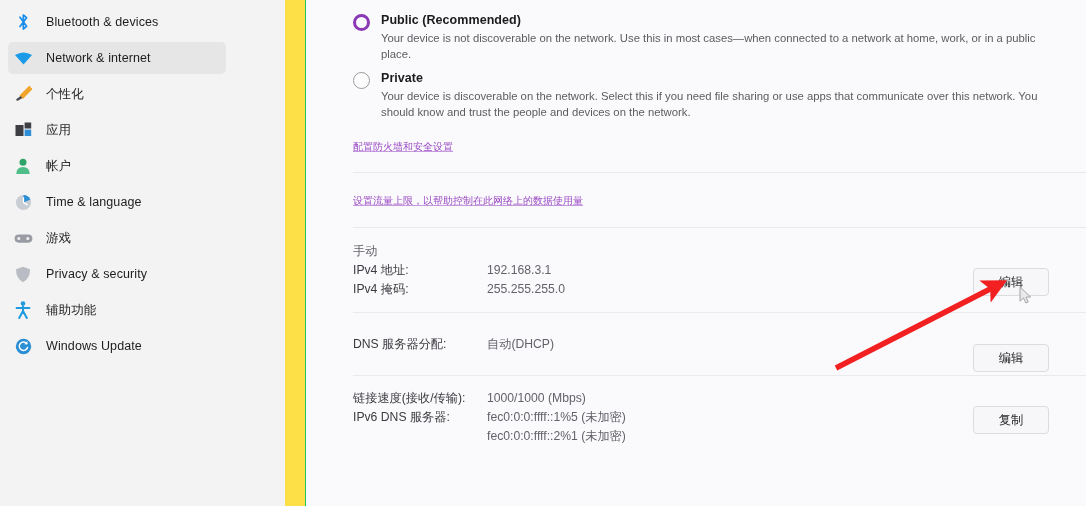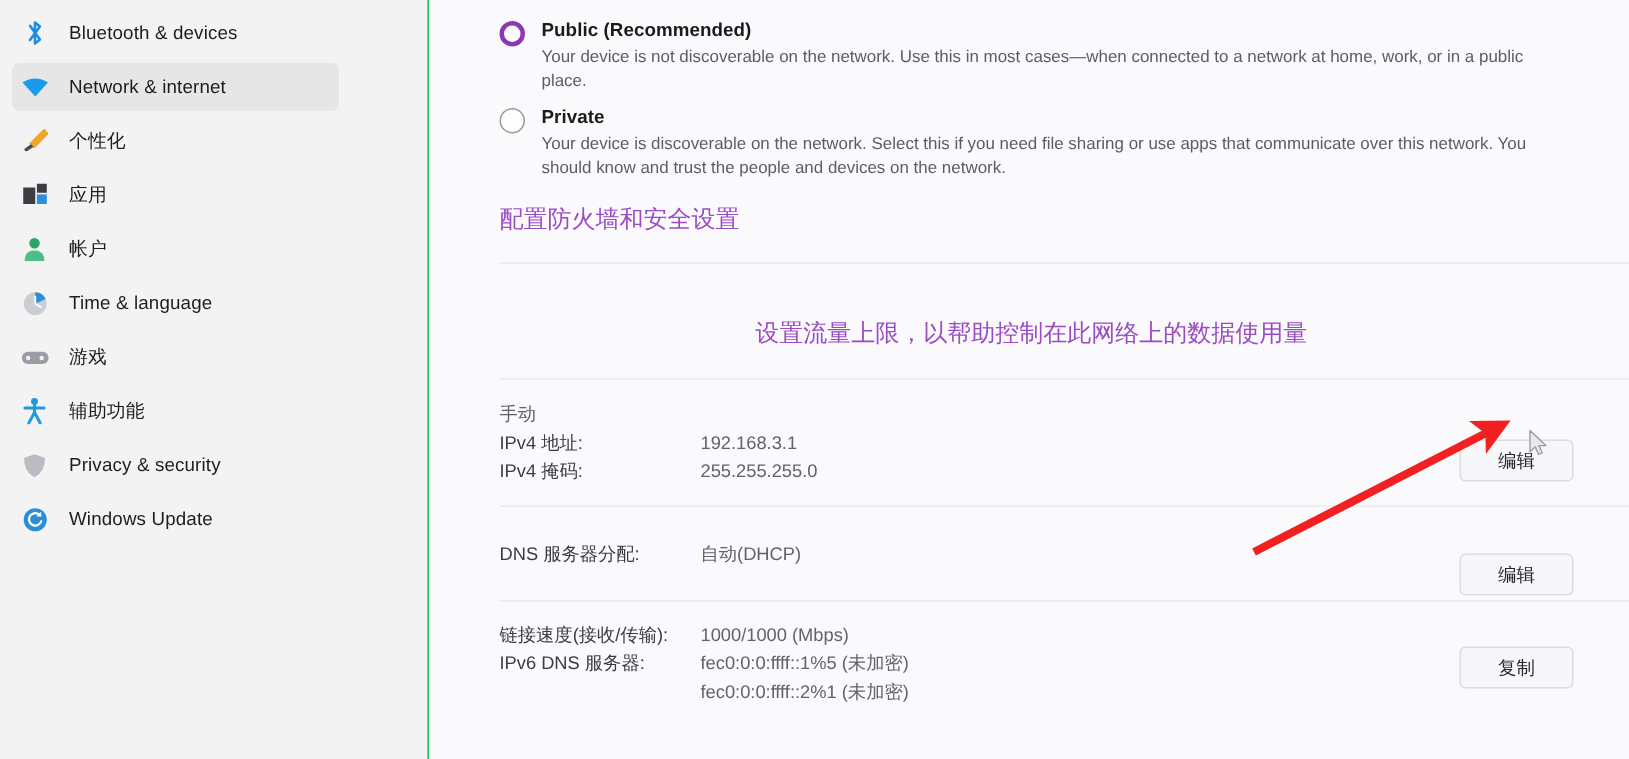--- a/index.html
+++ b/index.html
@@ -10,21 +10,22 @@
     overflow: hidden;
     background: #f3f3f3;
     font-family: "Liberation Sans", "DejaVu Sans", sans-serif;
   }
 
   #root {
     position: relative;
     width: 1086px;
     height: 506px;
     display: flex;
-    background: #737373;
+    background: #fde047;
+    gap: 20px;
   }
 
   
   .sidebar {
     width: 285px;
     height: 506px;
     background: #f3f3f3;
     padding-top: 6px;
     flex: 0 0 285px;
     position: relative;
@@ -111,21 +112,22 @@
   .radio-desc {
     font-size: 11.3px;
     color: #5c5c61;
     line-height: 16px;
     margin-top: 2px;
     max-width: 690px;
   }
 
   .link {
     color: #9b4bc4;
-    font-size: 16px;
+    font-size: 10px;
+    text-decoration: underline;
     text-decoration-color: rgba(155,75,196,.55);
     cursor: pointer;
     display: inline-block;
   }
 
   
   .setting-row {
     display: flex;
     align-items: center;
     justify-content: space-between;
@@ -294,35 +296,35 @@
           <rect x="0.6" y="2.5" width="17.8" height="8.2" rx="4.1" fill="#9a9ca3"></rect>
           <circle cx="4.8" cy="6.6" r="1.5" fill="#f2f2f4"></circle>
           <circle cx="13.8" cy="6.6" r="1.5" fill="#f2f2f4"></circle>
         </svg>
       </span>
       <span class="nav-label">游戏</span>
     </div>
 
     <div class="nav-item">
       <span class="nav-icon">
+        <svg width="16" height="17" viewBox="0 0 16 17">
+          <path d="M8 0.8 L15 3.3 Q15 12.6 8 16.2 Q1 12.6 1 3.3 Z" fill="#b9bcc3"></path>
+        </svg>
+      </span>
+      <span class="nav-label">Privacy &amp; security</span>
+    </div>
+
+    <div class="nav-item">
+      <span class="nav-icon">
         <svg width="16" height="18" viewBox="0 0 16 18">
           <circle cx="8" cy="2.6" r="2.3" fill="#1f9ae0"></circle>
           <path d="M8 5.4 L8 10 M1.6 7 L14.4 7 M8 10 L4.2 17 M8 10 L11.8 17" stroke="#1f9ae0" stroke-width="2" fill="none" stroke-linecap="round"></path>
         </svg>
       </span>
       <span class="nav-label">辅助功能</span>
-    </div>
-
-    <div class="nav-item">
-      <span class="nav-icon">
-        <svg width="16" height="17" viewBox="0 0 16 17">
-          <path d="M8 0.8 L15 3.3 Q15 12.6 8 16.2 Q1 12.6 1 3.3 Z" fill="#b9bcc3"></path>
-        </svg>
-      </span>
-      <span class="nav-label">Privacy &amp; security</span>
     </div>
 
     <div class="nav-item">
       <span class="nav-icon">
         <svg width="17" height="17" viewBox="0 0 17 17">
           <circle cx="8.5" cy="8.5" r="7.7" fill="#2b8fd6"></circle>
           <path d="M11.8 5.6 A4.2 4.2 0 1 0 12.5 9.5" stroke="#ffffff" stroke-width="1.5" fill="none" stroke-linecap="round"></path>
           <path d="M12.4 3.1 L12.4 6.3 L9.2 6.3 Z" fill="#ffffff"></path>
         </svg>
       </span>
@@ -352,21 +354,21 @@
 
       <div style="margin-top:16px;margin-bottom:18px;">
         <span class="link">配置防火墙和安全设置</span>
       </div>
     </section>
 
     <div class="divider"></div>
 
     <section class="section" style="padding-top:17px;">
 
-      <div style="margin-top:19px;margin-bottom:19px;text-align:center;">
+      <div style="margin-bottom:19px;">
         <span class="link">设置流量上限，以帮助控制在此网络上的数据使用量</span>
       </div>
     </section>
 
     <div class="divider"></div>
 
     <section class="section" style="padding-top:14px;padding-bottom:13px;">
       <div class="prop-table">
         <div class="prop-row">
           <span class="prop-val">手动</span>

